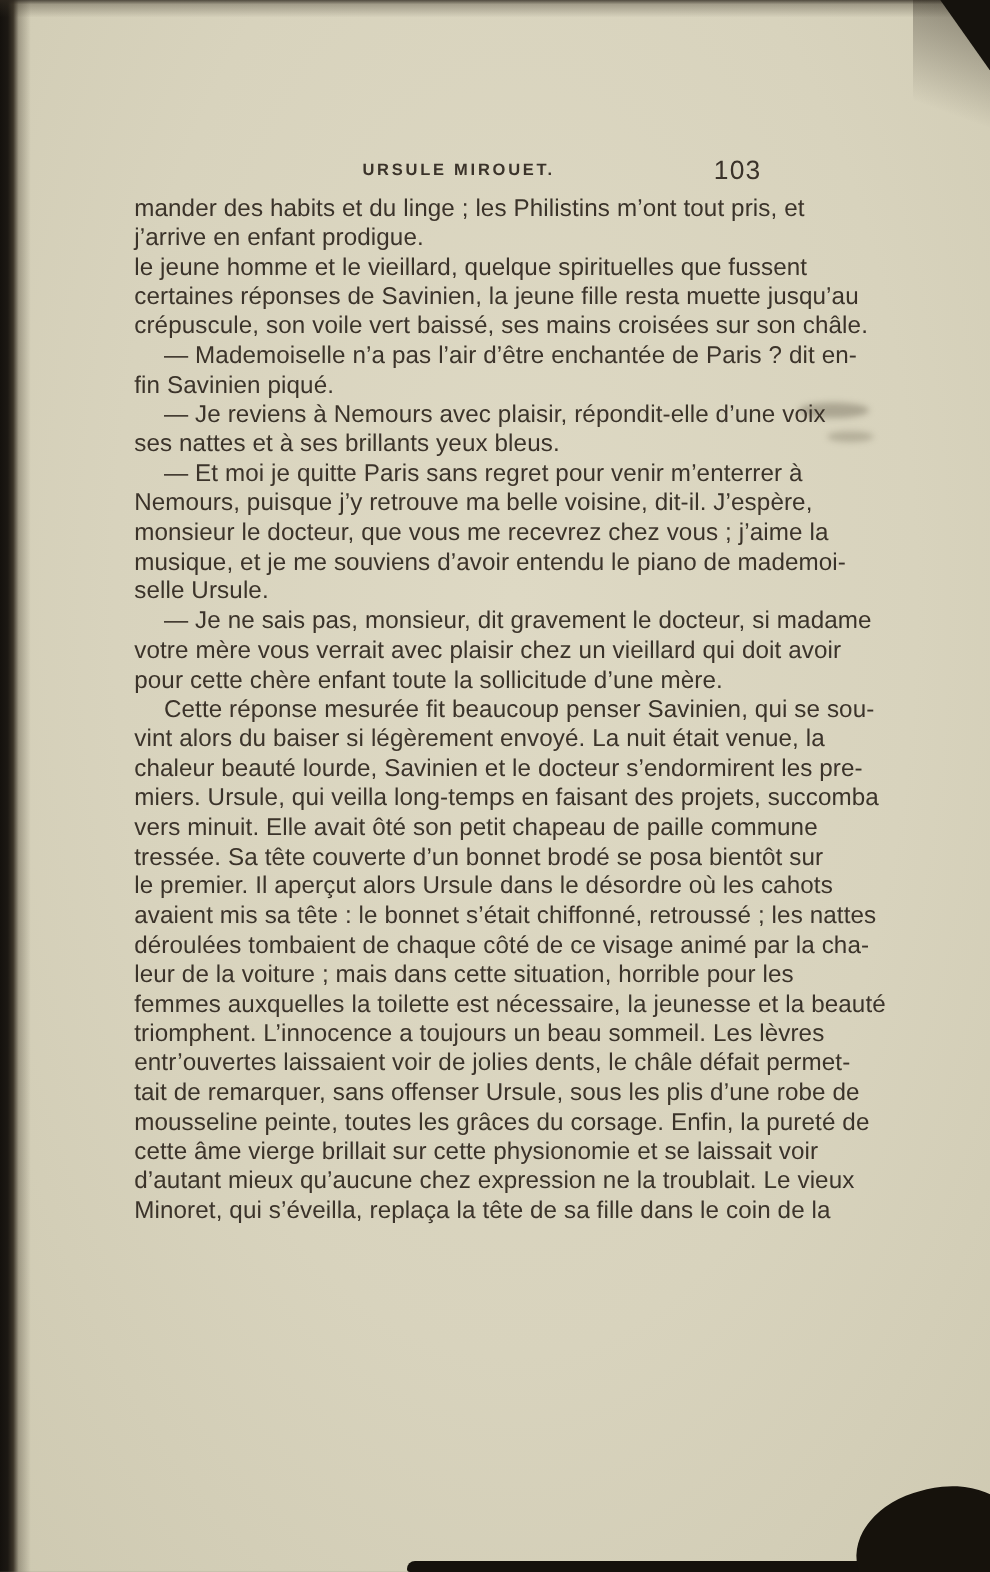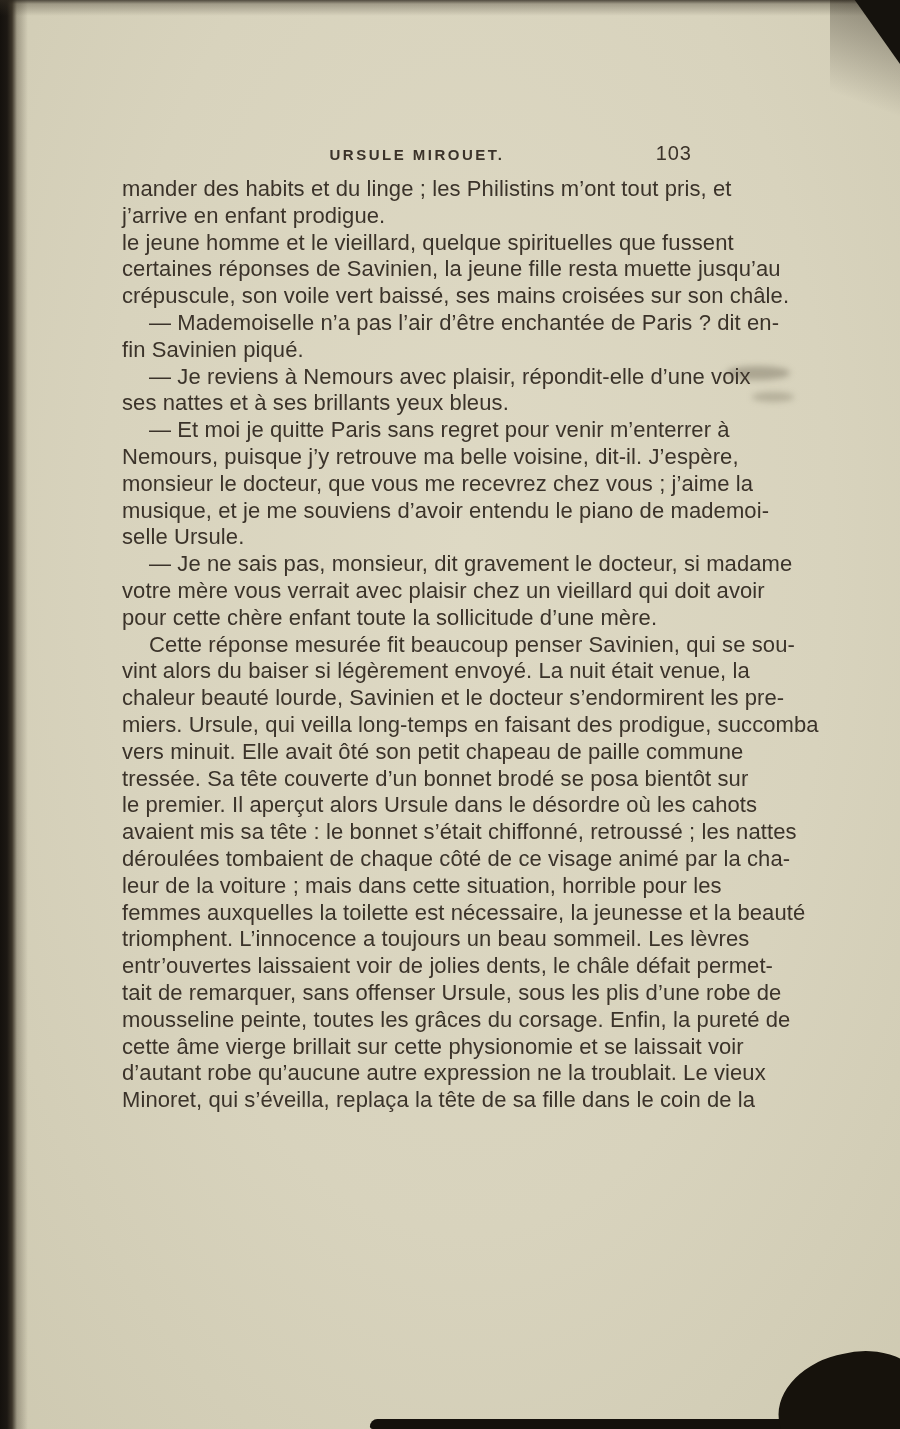--- a/index.html
+++ b/index.html
@@ -69,21 +69,21 @@
   .running-title {
     position: absolute; left: 50%; top: 4px;
     transform: translateX(-50%);
     font-size: 15px;
     font-weight: bold;
     letter-spacing: 2.5px;
     white-space: nowrap;
   }
   .page-number {
     position: absolute; right: 20px; top: 0;
-    font-size: 20px;
+    font-size: 24px;
     letter-spacing: 1px;
   }
 
   
   .text-block {
     position: absolute; left: 122px; top: 176px; width: 590px;
   }
   .paragraph { margin: 0; padding: 0; }
   .line {
     font-size: 22px;
@@ -144,31 +144,31 @@
       </div>
       <div class="paragraph indent">
         <div class="line first">— Je ne sais pas, monsieur, dit gravement le docteur, si madame</div>
         <div class="line">votre mère vous verrait avec plaisir chez un vieillard qui doit avoir</div>
         <div class="line last">pour cette chère enfant toute la sollicitude d’une mère.</div>
       </div>
       <div class="paragraph indent">
         <div class="line first">Cette réponse mesurée fit beaucoup penser Savinien, qui se sou-</div>
         <div class="line">vint alors du baiser si légèrement envoyé. La nuit était venue, la</div>
         <div class="line">chaleur beauté lourde, Savinien et le docteur s’endormirent les pre-</div>
-        <div class="line">miers. Ursule, qui veilla long-temps en faisant des prodigue, succomba</div>
+        <div class="line">miers. Ursule, qui veilla long-temps en faisant des projets, succomba</div>
         <div class="line">vers minuit. Elle avait ôté son petit chapeau de paille commune</div>
         <div class="line">tressée. Sa tête couverte d’un bonnet brodé se posa bientôt sur</div>
         <div class="line">le premier. Il aperçut alors Ursule dans le désordre où les cahots</div>
         <div class="line">avaient mis sa tête : le bonnet s’était chiffonné, retroussé ; les nattes</div>
         <div class="line">déroulées tombaient de chaque côté de ce visage animé par la cha-</div>
         <div class="line">leur de la voiture ; mais dans cette situation, horrible pour les</div>
         <div class="line">femmes auxquelles la toilette est nécessaire, la jeunesse et la beauté</div>
         <div class="line">triomphent. L’innocence a toujours un beau sommeil. Les lèvres</div>
         <div class="line">entr’ouvertes laissaient voir de jolies dents, le châle défait permet-</div>
         <div class="line">tait de remarquer, sans offenser Ursule, sous les plis d’une robe de</div>
         <div class="line">mousseline peinte, toutes les grâces du corsage. Enfin, la pureté de</div>
         <div class="line">cette âme vierge brillait sur cette physionomie et se laissait voir</div>
-        <div class="line">d’autant robe qu’aucune autre expression ne la troublait. Le vieux</div>
+        <div class="line">d’autant mieux qu’aucune chez expression ne la troublait. Le vieux</div>
         <div class="line last">Minoret, qui s’éveilla, replaça la tête de sa fille dans le coin de la</div>
       </div>
     </div>
 
 </div>
 
 </body></html>

